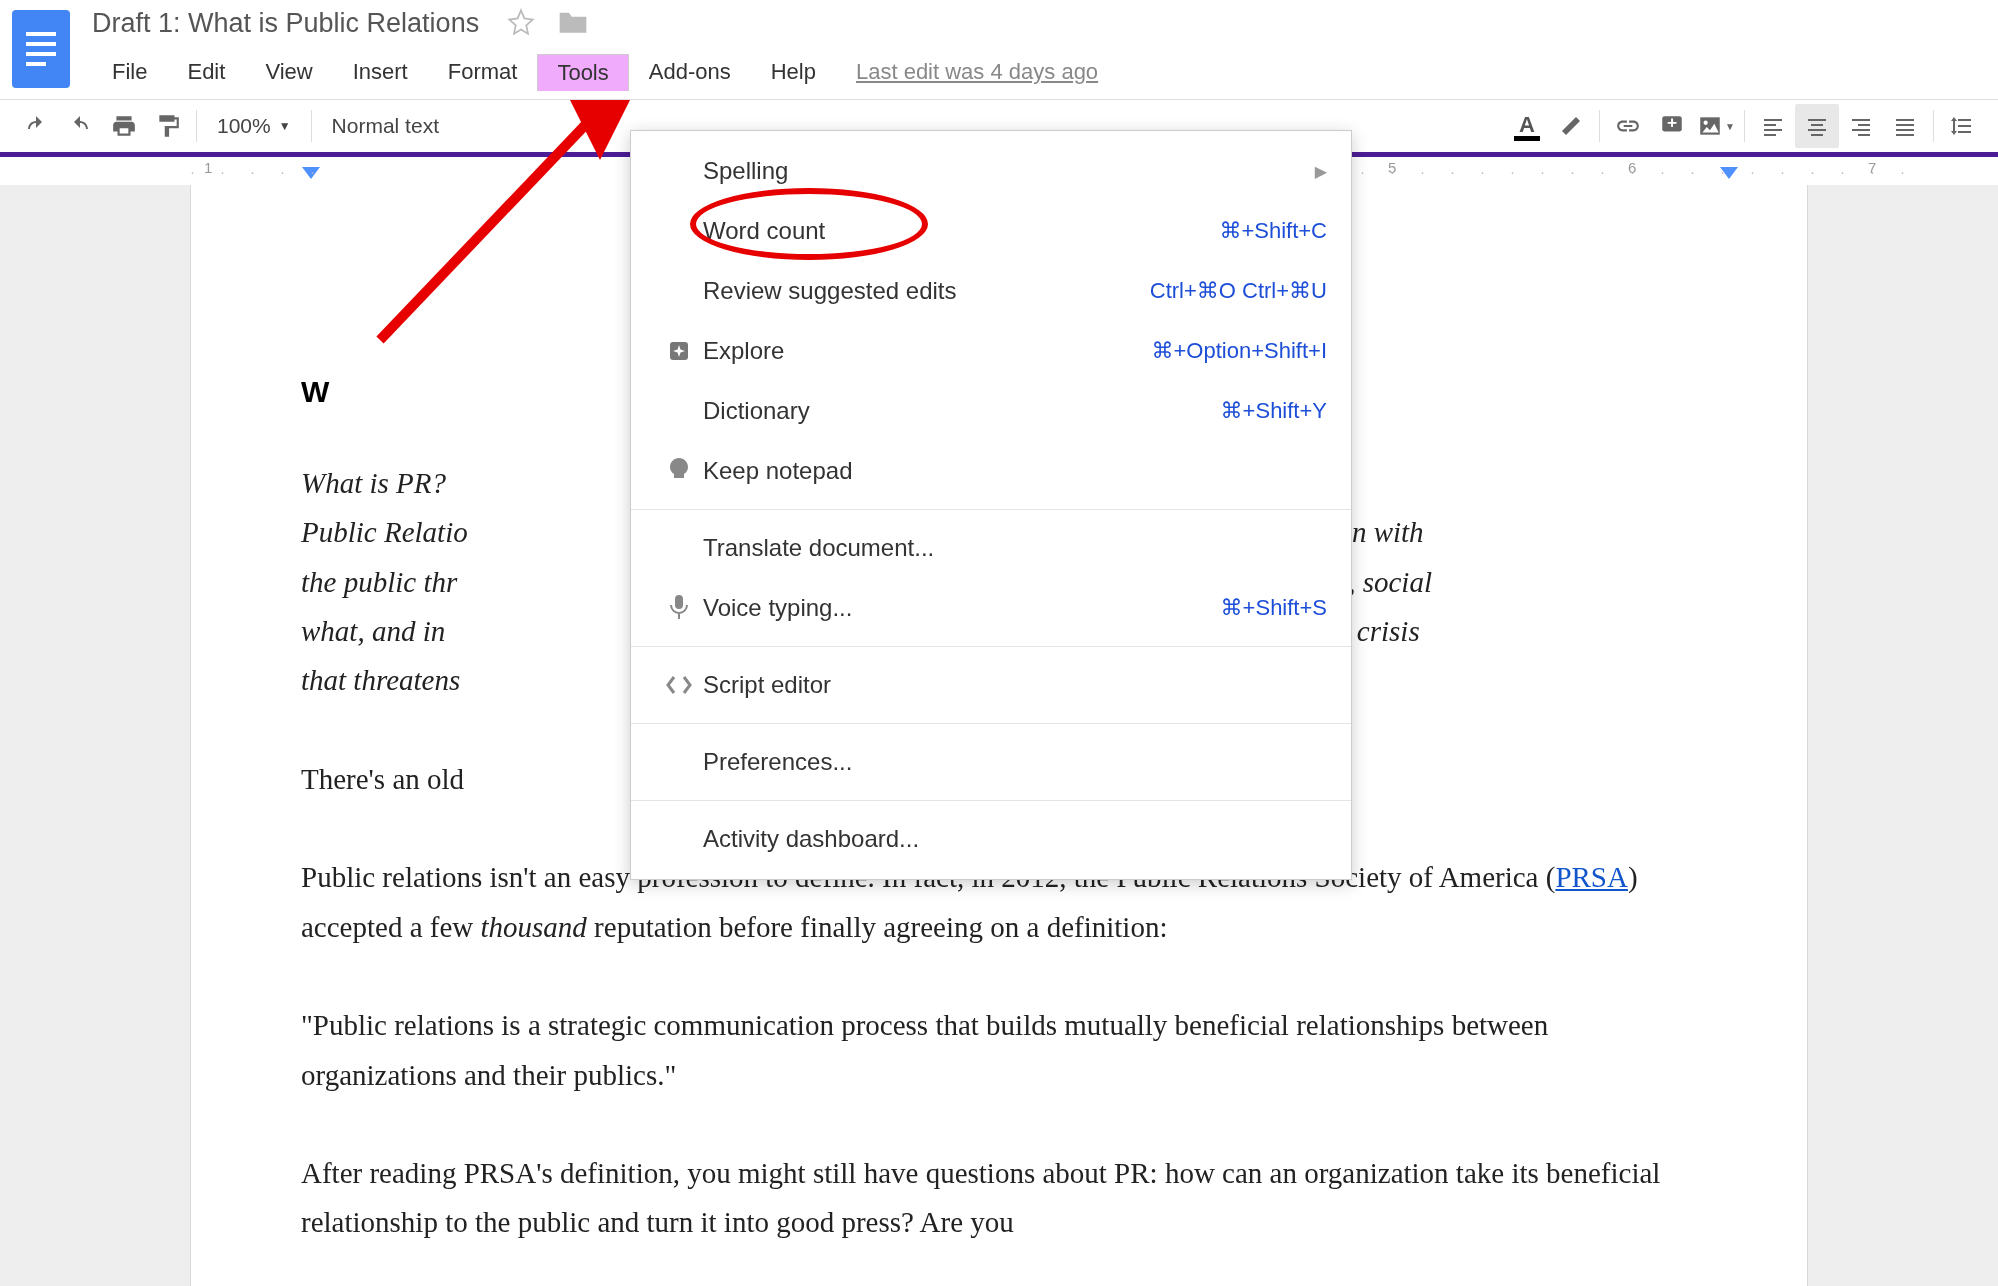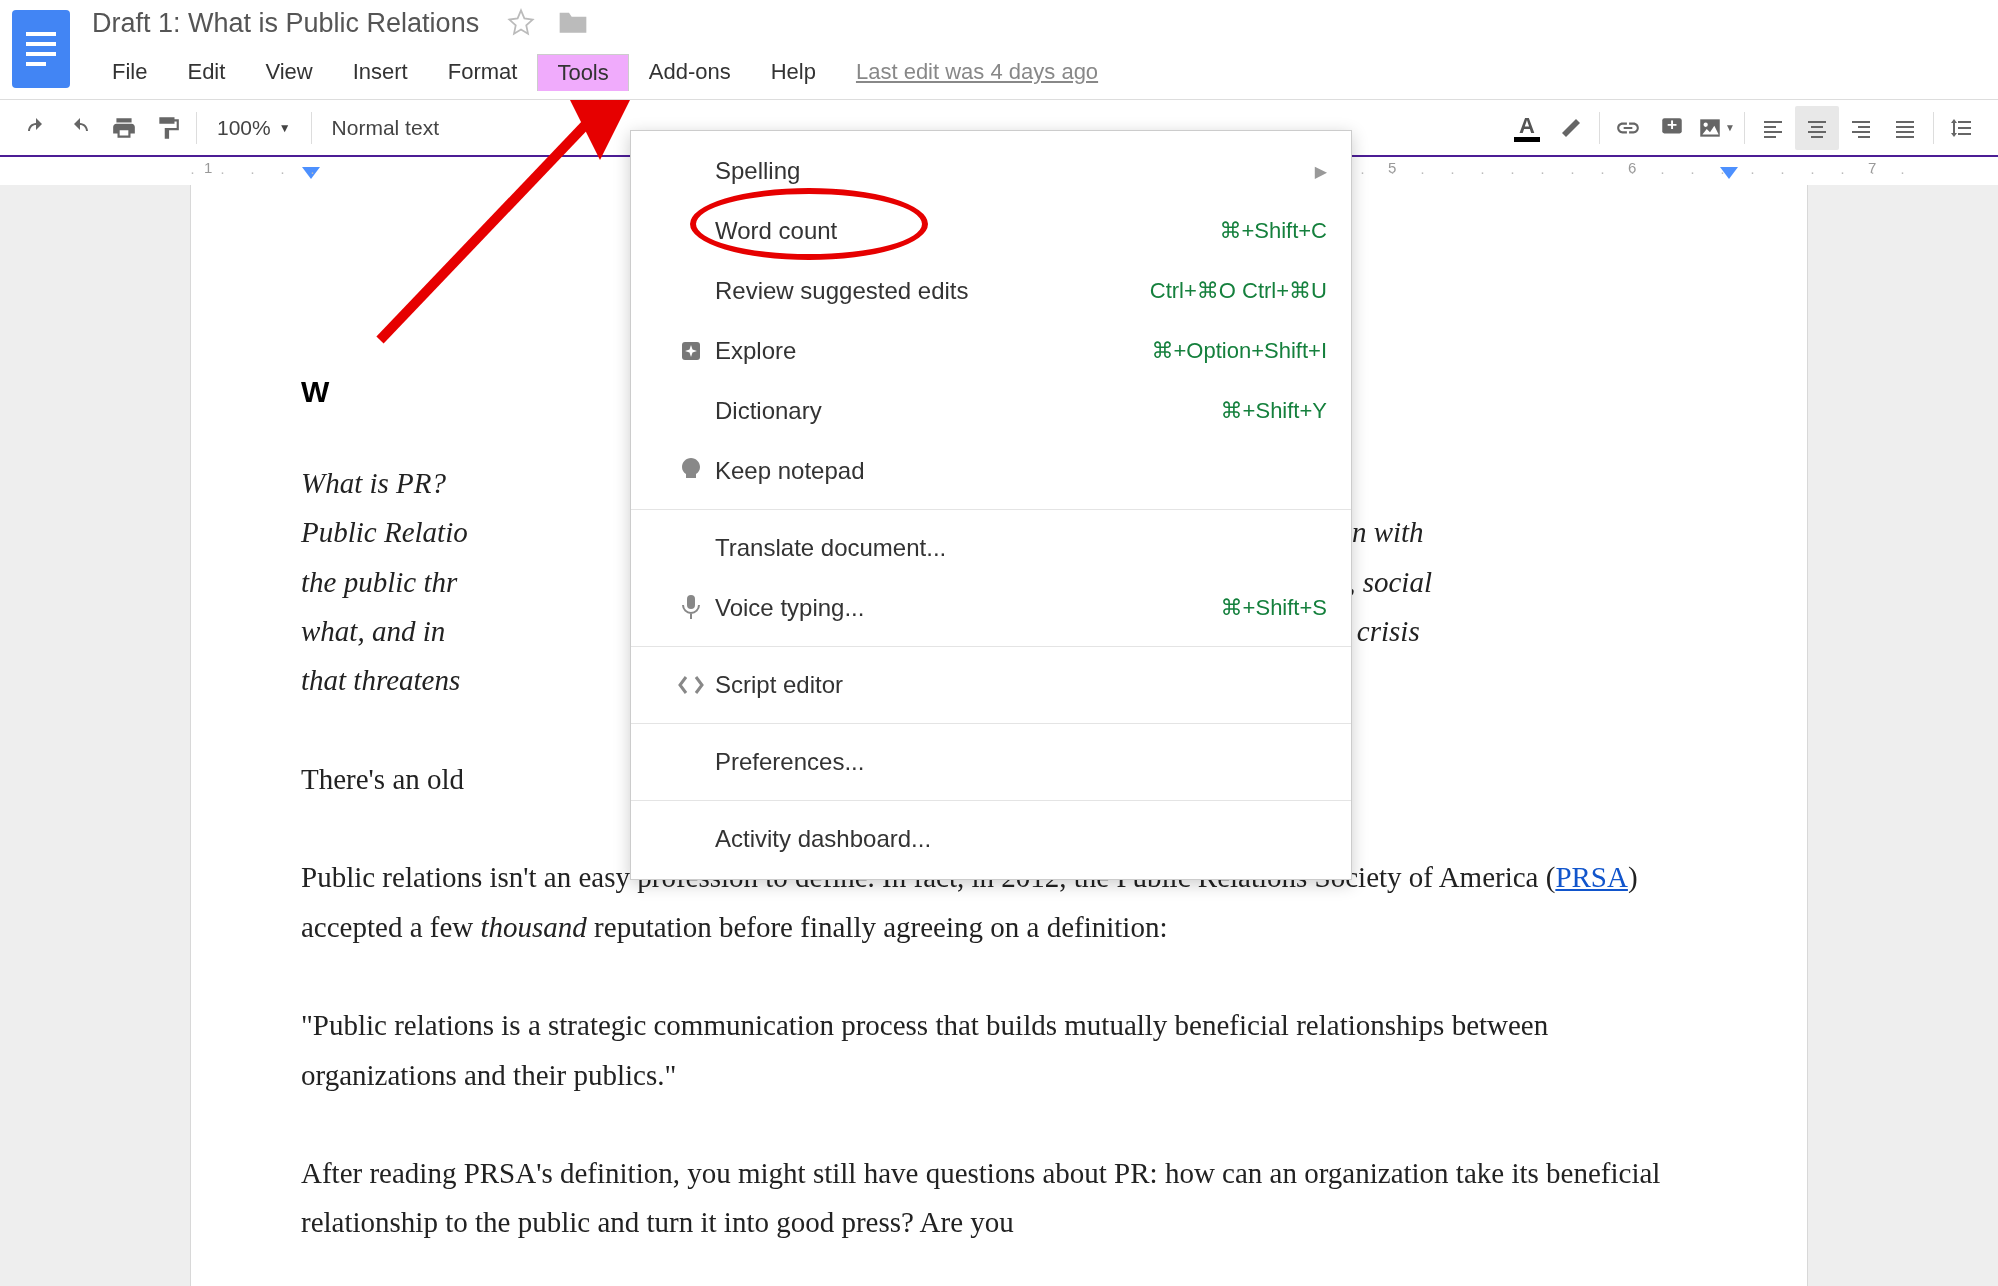--- a/index.html
+++ b/index.html
@@ -11,21 +11,21 @@
     .title-row { display: flex; align-items: flex-start; margin-top: 8px; }
     .doc-title { font-size: 27px; color: #555; font-weight: 400; }
     .star-icon { margin-left: 28px; color: #bbb; }
     .folder-icon { margin-left: 22px; color: #bbb; }
 
     .menubar { display: flex; align-items: center; margin-top: 14px; gap: 0; }
     .menu-item { font-size: 22px; color: #333; padding: 6px 20px; cursor: pointer; }
     .menu-item.active { background: #f0abfc; border: 1px solid #ccc; border-bottom: none; padding: 5px 19px; }
     .last-edit { font-size: 22px; color: #888; text-decoration: underline; margin-left: 20px; }
 
-    .toolbar { height: 58px; border-top: 1px solid #ddd; border-bottom: 2px solid #4c1d95; background: #fff; display: flex; align-items: center; padding: 12px 14px; gap: 0; }
+    .toolbar { height: 58px; border-top: 1px solid #ddd; border-bottom: 5px solid #4c1d95; background: #fff; display: flex; align-items: center; padding: 12px 14px; gap: 0; }
     .tb-btn { width: 44px; height: 44px; display: flex; align-items: center; justify-content: center; color: #666; cursor: pointer; }
     .tb-sep { width: 1px; height: 32px; background: #ddd; margin: 0 6px; }
     .zoom { font-size: 21px; color: #444; padding: 0 14px; display: flex; align-items: center; gap: 8px; }
     .style-select { font-size: 21px; color: #444; padding: 0 14px; }
     .tb-btn.active { background: #e8e8e8; border-radius: 2px; }
     .text-color { display: flex; flex-direction: column; align-items: center; }
 
     .ruler { height: 28px; background: #fff; position: relative; font-size: 15px; color: #999; overflow: hidden; }
     .ruler-content { position: absolute; left: 190px; right: 0; height: 100%; }
     .ruler-tick { position: absolute; top: 6px; }
@@ -34,24 +34,24 @@
 
     .canvas { background: #eee; position: relative; height: 1101px; }
     .page { background: #fff; width: 1618px; min-height: 1400px; position: absolute; left: 190px; top: 0; padding: 190px 130px 40px 110px; border: 1px solid #d8d8d8; border-top: none; }
 
     .doc-heading { font-size: 30px; font-weight: bold; font-family: Arial; color: #000; margin-bottom: 50px; }
     .doc-body { font-family: Georgia, 'Times New Roman', serif; font-size: 29px; line-height: 1.7; color: #222; }
     .italic { font-style: italic; }
     .doc-link { color: #1155cc; text-decoration: underline; }
 
     .dropdown { position: absolute; left: 630px; top: 130px; width: 722px; background: #fff; border: 1px solid #ccc; box-shadow: 0 4px 16px rgba(0,0,0,0.2); z-index: 100; padding: 10px 0; }
-    .dd-item { display: flex; align-items: center; height: 60px; padding: 0 24px; cursor: pointer; margin-left: 12px; }
+    .dd-item { display: flex; align-items: center; height: 60px; padding: 0 24px; cursor: pointer; }
     .dd-icon { width: 48px; display: flex; justify-content: center; color: #777; }
     .dd-label { font-size: 24px; color: #333; flex: 1; }
-    .dd-shortcut { font-size: 22px; color: #15803d; }
+    .dd-shortcut { font-size: 22px; color: #1d4ed8; }
     .dd-arrow { color: #999; margin-left: 10px; }
     .dd-sep { height: 1px; background: #e4e4e4; margin: 8px 0; }
 
     .annot-circle { position: absolute; left: 690px; top: 188px; width: 238px; height: 72px; border: 6px solid #e60000; border-radius: 50%; pointer-events: none; z-index: 200; }
     .annot-arrow { position: absolute; z-index: 200; pointer-events: none; }
   </style>
 </head>
 <body>
 
 <div class="header">

